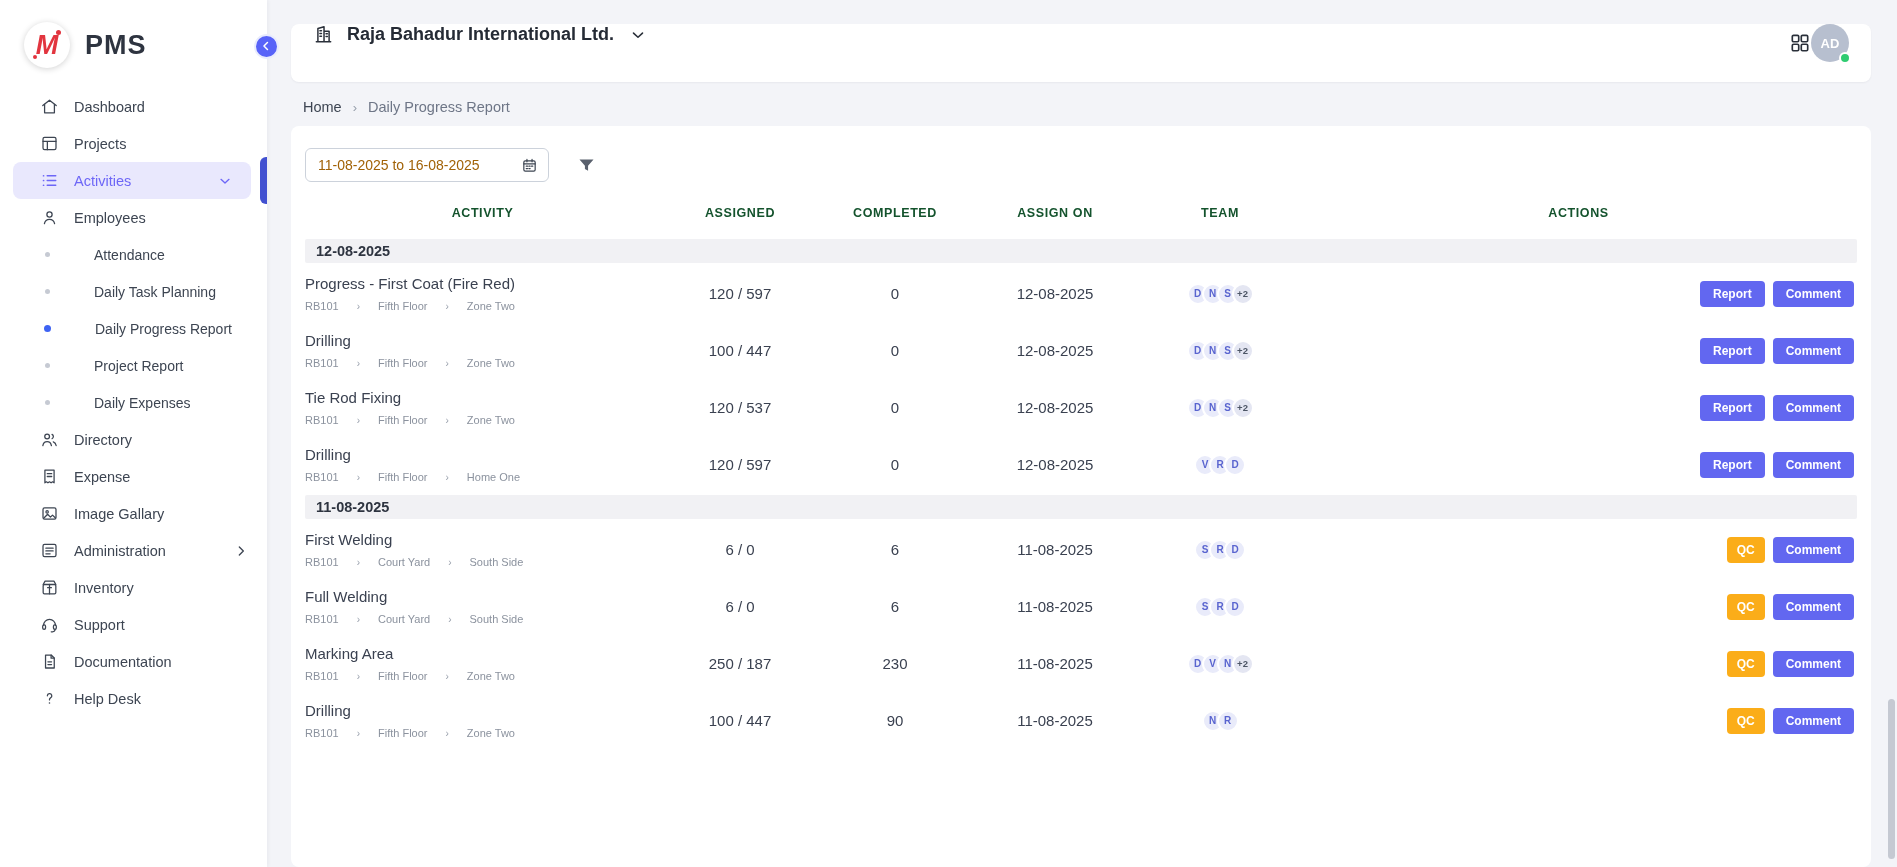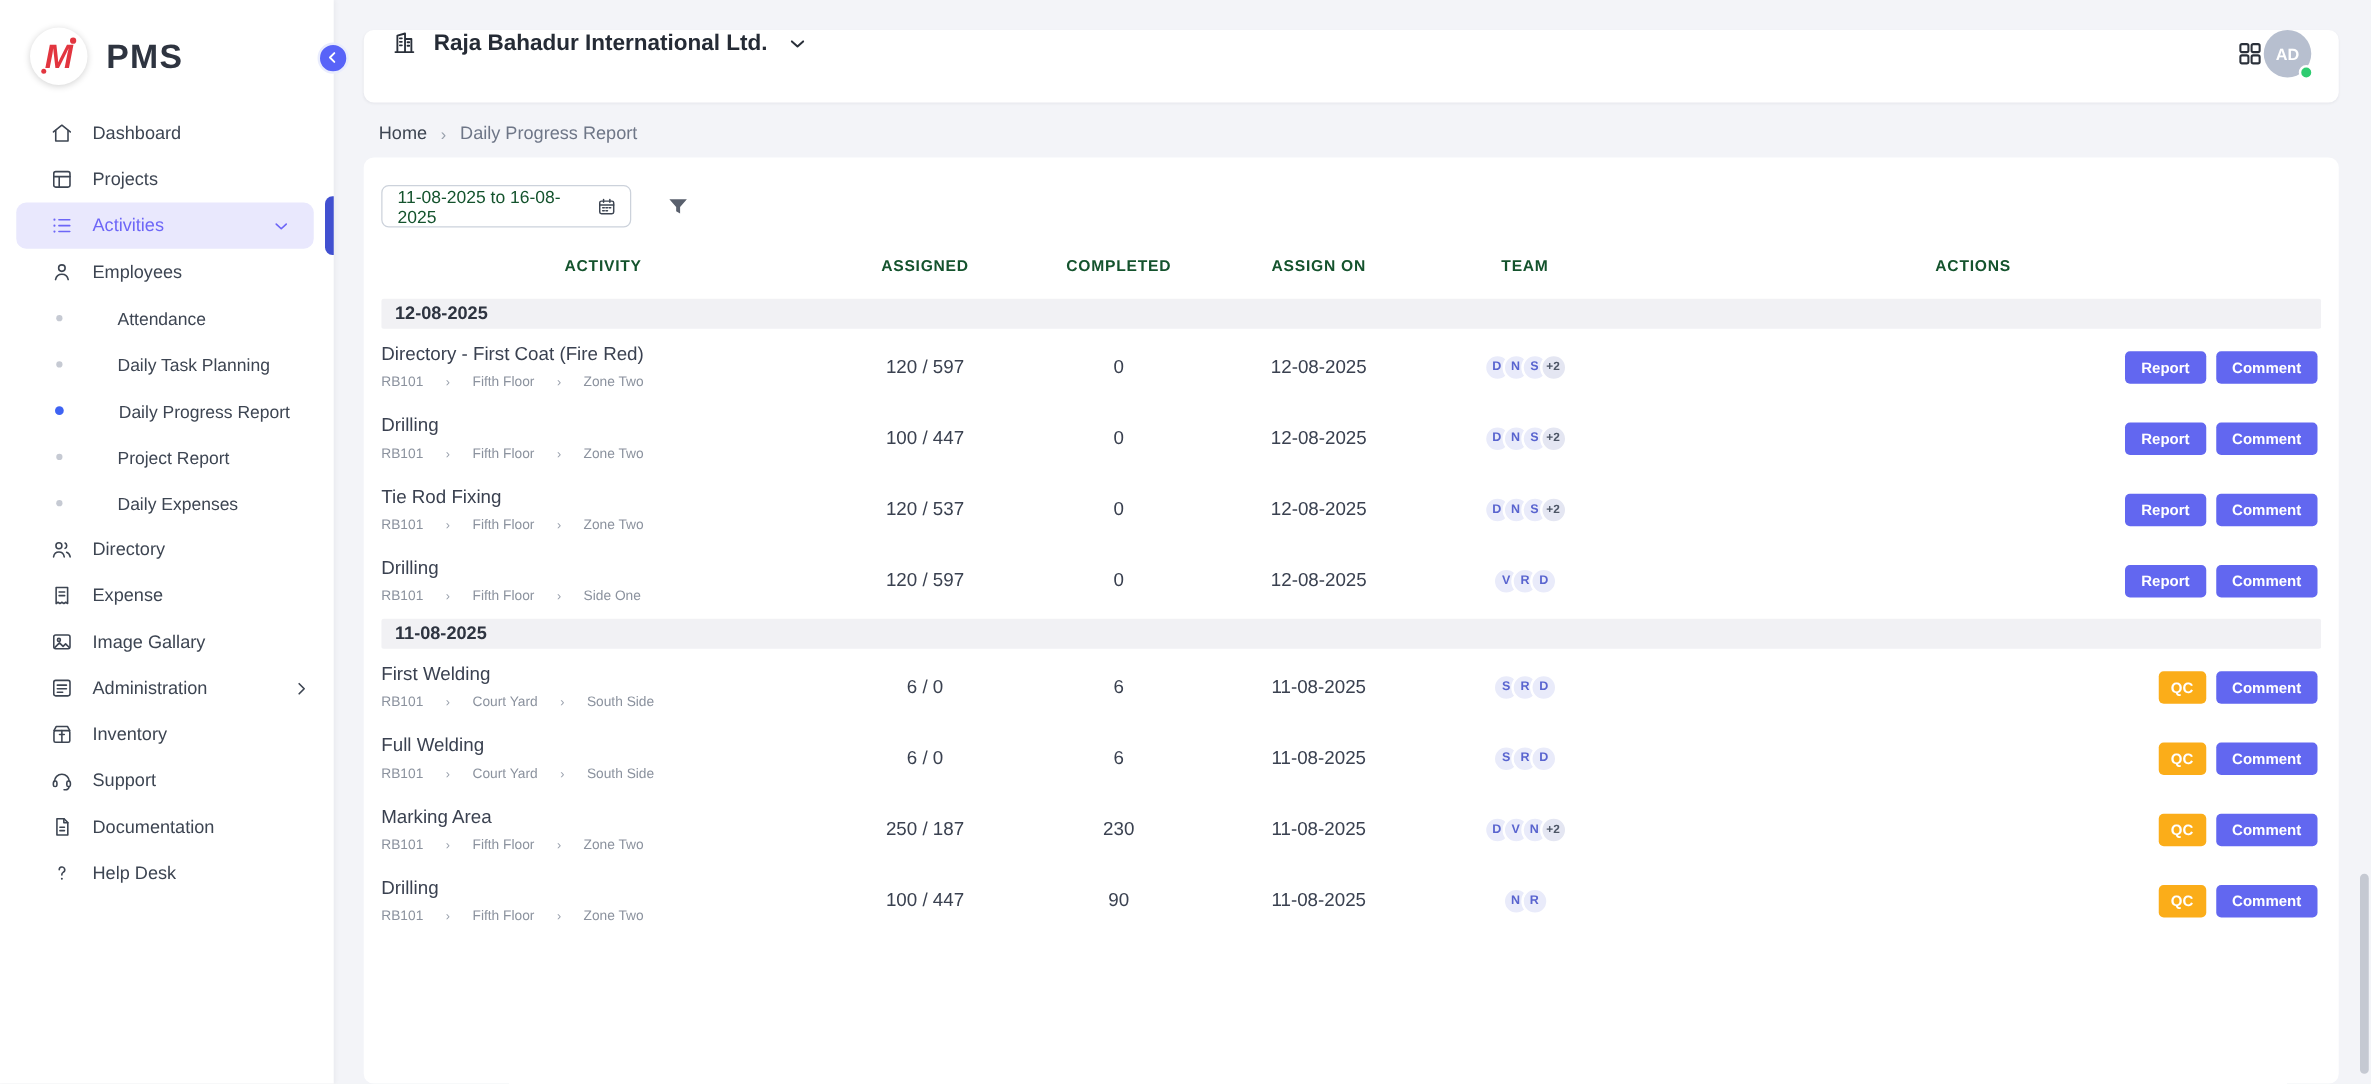--- a/index.html
+++ b/index.html
@@ -75,23 +75,23 @@
   .breadcrumb { display: flex; align-items: center; gap: 11px; margin: 17px 0 11px 12px;
                 font-size: 14.5px; flex: none; }
   .bc-home { color: #3d4552; cursor: pointer; }
   .bc-sep { color: #98a0ac; font-size: 13px; }
   .bc-current { color: #6e7687; }
 
   .card { background: #fff; border-radius: 8px; flex: 1; padding: 14px 14px 0;
           overflow: hidden; display: flex; flex-direction: column; }
 
   .toolbar { display: flex; align-items: center; gap: 27px; margin: 8px 0 12px; flex: none; }
-  .date-input { width: 200px; height: 34px; border: 1px solid #ccd2db; border-radius: 6px;
+  .date-input { width: 244px; height: 34px; border: 1px solid #ccd2db; border-radius: 6px;
                 display: flex; align-items: center; justify-content: space-between;
-                padding: 0 10px 0 12px; font-size: 14px; color: #14532d; background: #fff;
+                padding: 0 10px 0 12px; font-size: 14px; color: #a16207; background: #fff;
                 cursor: text; }
   .cal-icon { width: 17px; height: 17px; color: #3d4552; display: flex; }
   .cal-icon svg { width: 100%; height: 100%; }
   .filter-btn { width: 21px; height: 21px; color: #59606d; display: flex; background: none;
                 border: none; cursor: pointer; padding: 0; }
   .filter-btn svg { width: 100%; height: 100%; }
 
   .thead, .trow { display: grid; grid-template-columns: 355px 160px 150px 170px 160px 1fr;
                   align-items: center; }
   .thead { padding: 12px 0 17px; flex: none; }
@@ -356,21 +356,21 @@
           <div class="th">ASSIGNED</div>
           <div class="th">COMPLETED</div>
           <div class="th">ASSIGN ON</div>
           <div class="th">TEAM</div>
           <div class="th">ACTIONS</div>
         </div>
       <div class="tbody" id="tbody">
           <div class="group-row">12-08-2025</div>
           <div class="trow">
             <div class="td-activity">
-              <div class="act-name">Directory - First Coat (Fire Red)</div>
+              <div class="act-name">Progress - First Coat (Fire Red)</div>
               <div class="act-path">
                 <span class="p-seg">RB101</span>
                 <span class="p-sep">›</span>
                 <span class="p-seg">Fifth Floor</span>
                 <span class="p-sep">›</span>
                 <span class="p-seg">Zone Two</span>
               </div>
             </div>
             <div class="td-c">120 / 597</div>
             <div class="td-c">0</div>
@@ -437,21 +437,21 @@
             </div>
           </div>
           <div class="trow">
             <div class="td-activity">
               <div class="act-name">Drilling</div>
               <div class="act-path">
                 <span class="p-seg">RB101</span>
                 <span class="p-sep">›</span>
                 <span class="p-seg">Fifth Floor</span>
                 <span class="p-sep">›</span>
-                <span class="p-seg">Side One</span>
+                <span class="p-seg">Home One</span>
               </div>
             </div>
             <div class="td-c">120 / 597</div>
             <div class="td-c">0</div>
             <div class="td-c">12-08-2025</div>
             <div class="td-team">
               <span class="avatar-sm">V</span>
               <span class="avatar-sm">R</span>
               <span class="avatar-sm">D</span>
             </div>

